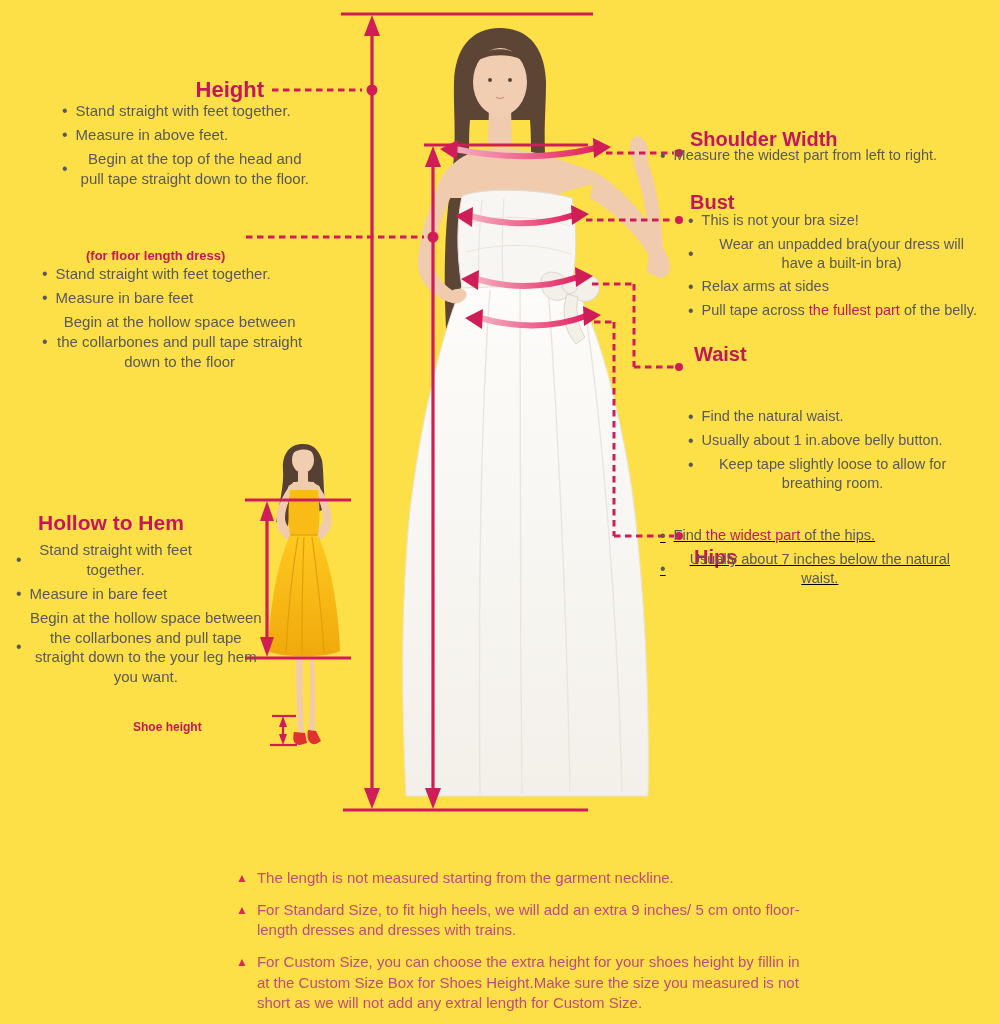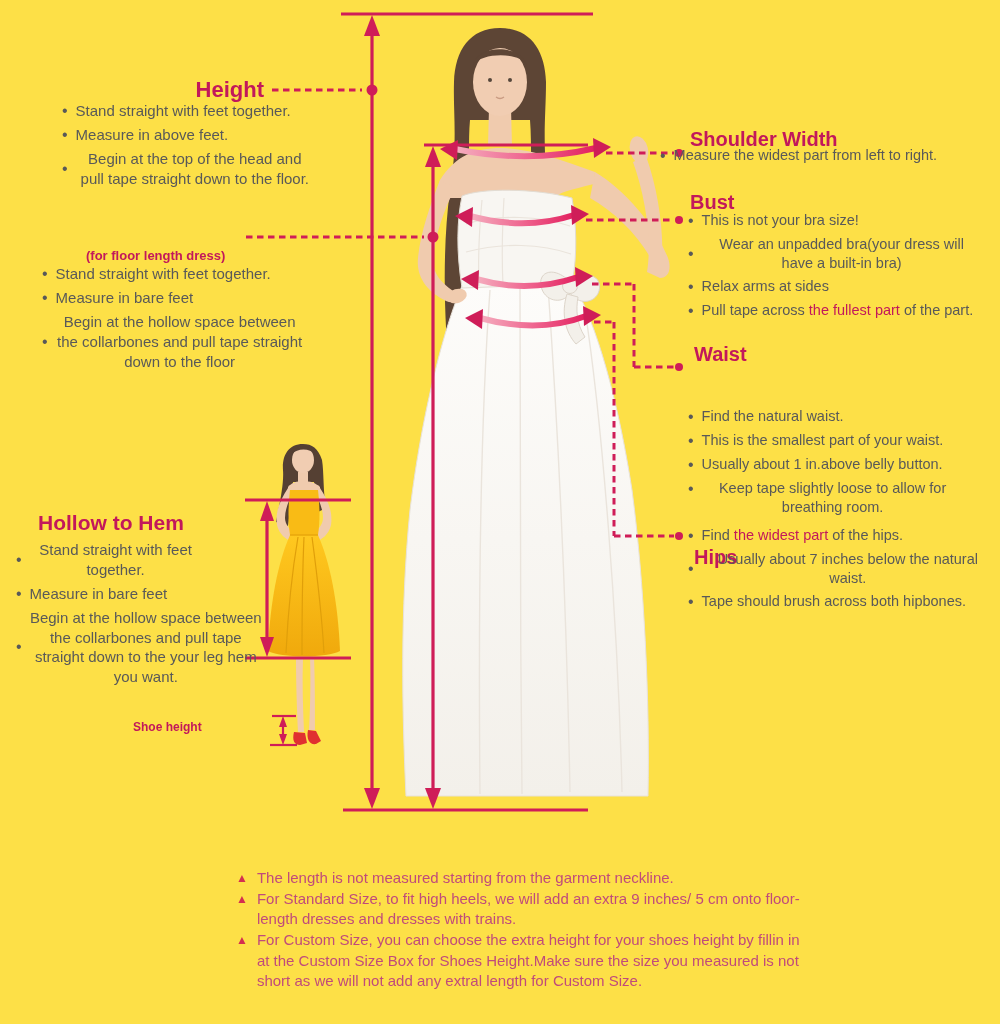--- a/index.html
+++ b/index.html
@@ -6,21 +6,21 @@
   #canvas{position:relative;width:1000px;height:1024px;background:#fde047;
           font-family:"Liberation Sans",sans-serif;overflow:hidden;}
   .title{position:absolute;font-weight:bold;color:var(--accent,#c2185b);font-size:20px;white-space:nowrap;}
   .sub{position:absolute;font-weight:600;color:var(--accent,#c2185b);font-size:13px;white-space:nowrap;}
   .bullets{position:absolute;display:flex;flex-direction:column;gap:4px;}
   .bullet{display:flex;align-items:flex-start;color:var(--gray,#595959);font-size:15px;line-height:1.32;text-align:center;}
   .bullet::before{content:"•";color:var(--gray,#595959);margin:-1px 8px 0 0;flex:0 0 auto;font-size:16px;}
   .bullet.center{align-items:center;}
   .rcol .bullet{font-size:14.5px;}
   .hl{color:var(--accent,#c2185b);}
-  .notes{position:absolute;left:236px;top:868px;display:flex;flex-direction:column;}
+  .notes{position:absolute;left:236px;top:868px;display:flex;flex-direction:column;gap:11px;}
   .note{display:flex;color:var(--note,#c04b7b);font-size:15px;line-height:1.38;}
   .note::before{content:"▲";color:var(--tri,#d42f50);font-size:12px;margin:2px 9px 0 0;flex:0 0 auto;}
   svg{position:absolute;left:0;top:0;}
   .mline{stroke:var(--line,#cf1d58);stroke-width:3.2;fill:none;}
   .dash{stroke:var(--line,#cf1d58);stroke-width:3;fill:none;stroke-dasharray:6.5 4.5;}
   .ah{fill:var(--line,#cf1d58);stroke:none;}
   .dot{fill:var(--line,#cf1d58);stroke:none;}
   .shoe{stroke:var(--line,#cf1d58);stroke-width:2.2;fill:none;}
 </style>
 </head>
@@ -248,50 +248,44 @@
       <div class="bullet">
           <span>This is not your bra size!</span>
         </div>
       <div class="bullet center">
           <span style="width:280px;">Wear an unpadded bra(your dress will have a built-in bra)</span>
         </div>
       <div class="bullet">
           <span>Relax arms at sides</span>
         </div>
       <div class="bullet">
-          <span><span>Pull tape across </span><span class="hl">the fullest part</span><span> of the part.</span></span>
+          <span><span>Pull tape across </span><span class="hl">the fullest part</span><span> of the belly.</span></span>
         </div>
     </div>
 
     <div class="title" style="left:694px;top:343px;">Waist</div>
     <div class="bullets" style="left:688px;top:363px;width:306px;margin-top:44px;">
       <div class="bullet">
           <span>Find the natural waist.</span>
         </div>
       <div class="bullet">
-          <span>This is the smallest part of your waist.</span>
-        </div>
-      <div class="bullet">
           <span>Usually about 1 in.above belly button.</span>
         </div>
       <div class="bullet">
           <span style="width:262px;">Keep tape slightly loose to allow for breathing room.</span>
         </div>
     </div>
 
     <div class="title" style="left:694px;top:506px;margin-top:40px;">Hips</div>
-    <div class="bullets" style="left:688px;top:526px;width:306px;">
+    <div class="bullets" style="left:660px;top:526px;width:306px;text-decoration:underline;">
       <div class="bullet">
           <span><span>Find </span><span class="hl">the widest part</span><span> of the hips.</span></span>
         </div>
       <div class="bullet center">
           <span style="width:296px;">Usually about 7 inches below the natural waist.</span>
-        </div>
-      <div class="bullet">
-          <span>Tape should brush across both hipbones.</span>
         </div>
     </div>
   </div>
 
   <div class="notes">
     <div class="note">
         <span style="width:480px;">The length is not measured starting from the garment neckline.</span>
       </div>
     <div class="note">
         <span style="width:552px;">For Standard Size, to fit high heels, we will add an extra 9 inches/ 5 cm onto floor-length dresses and dresses with trains.</span>

